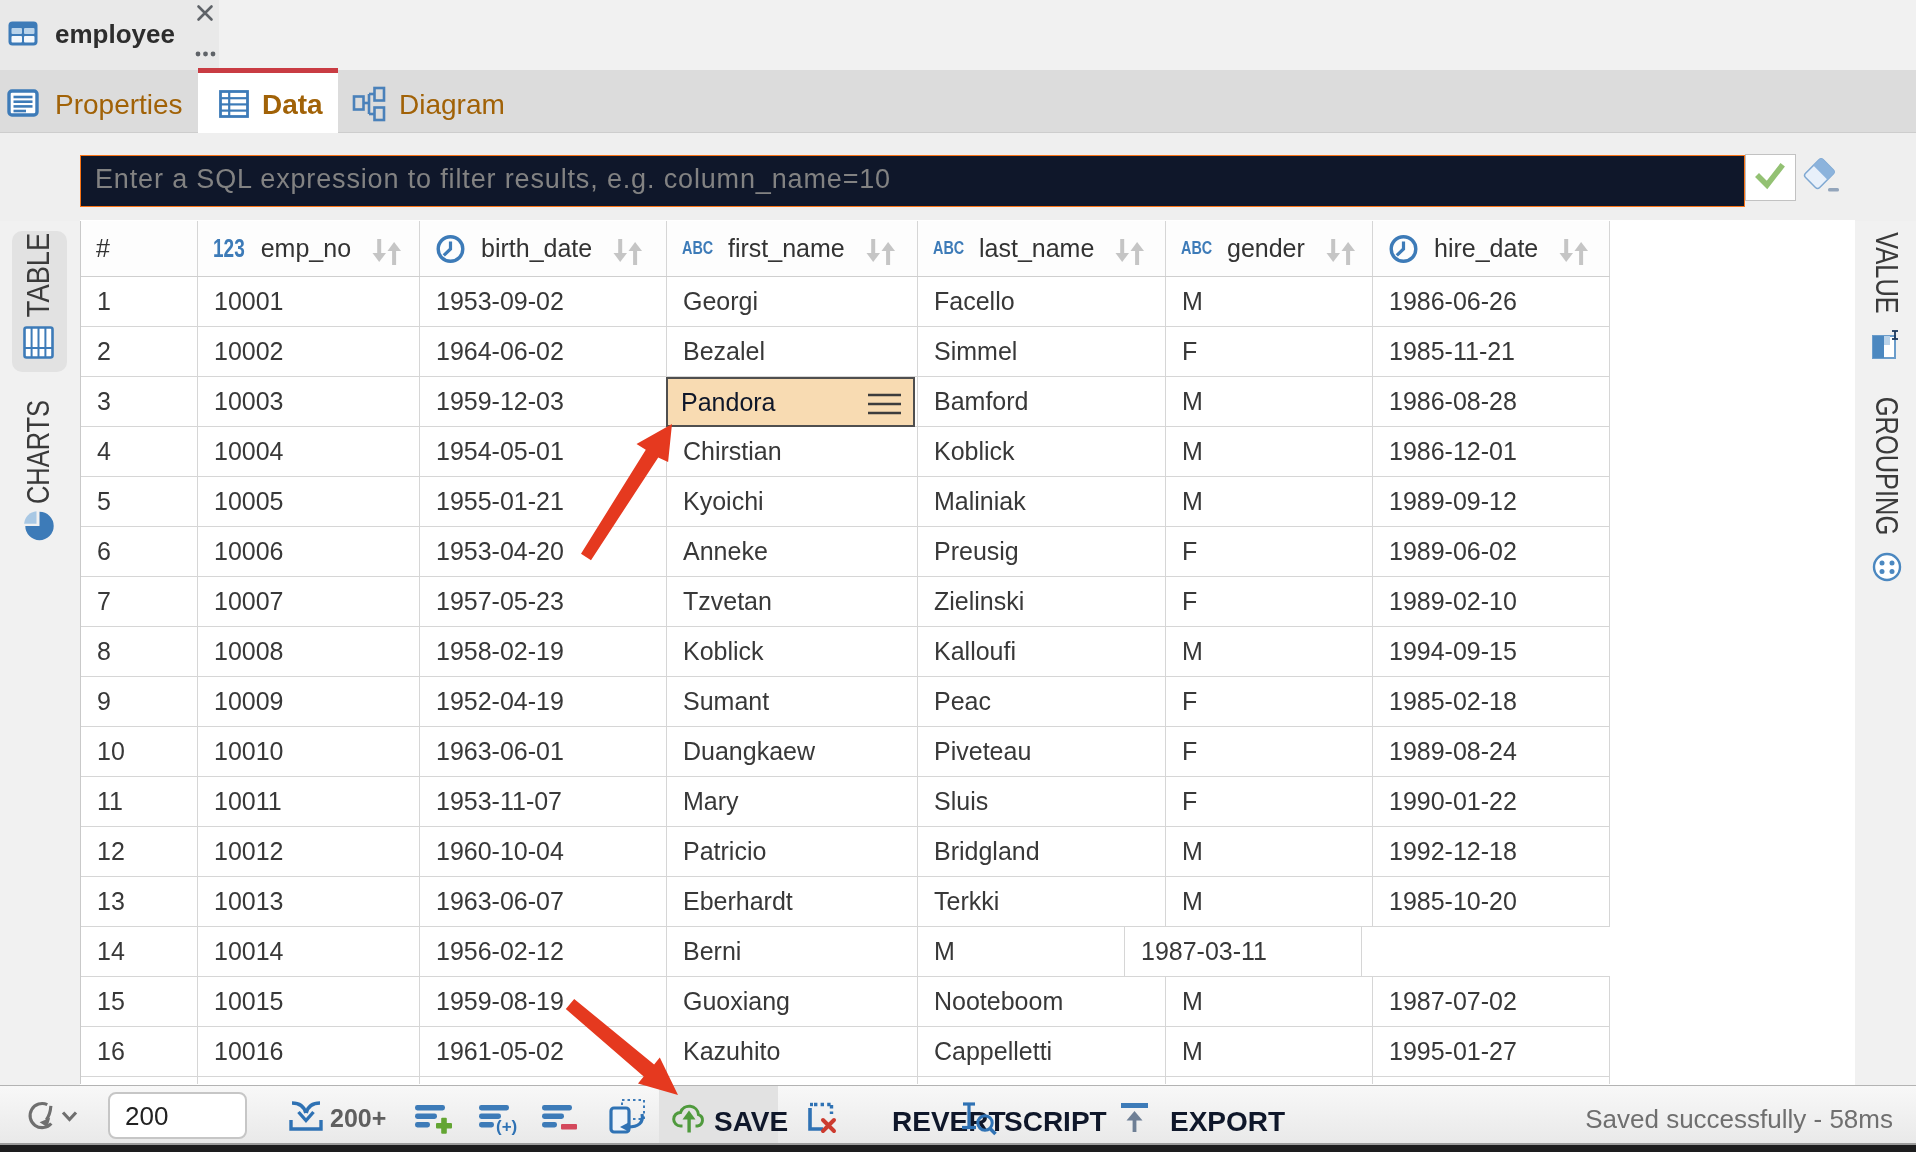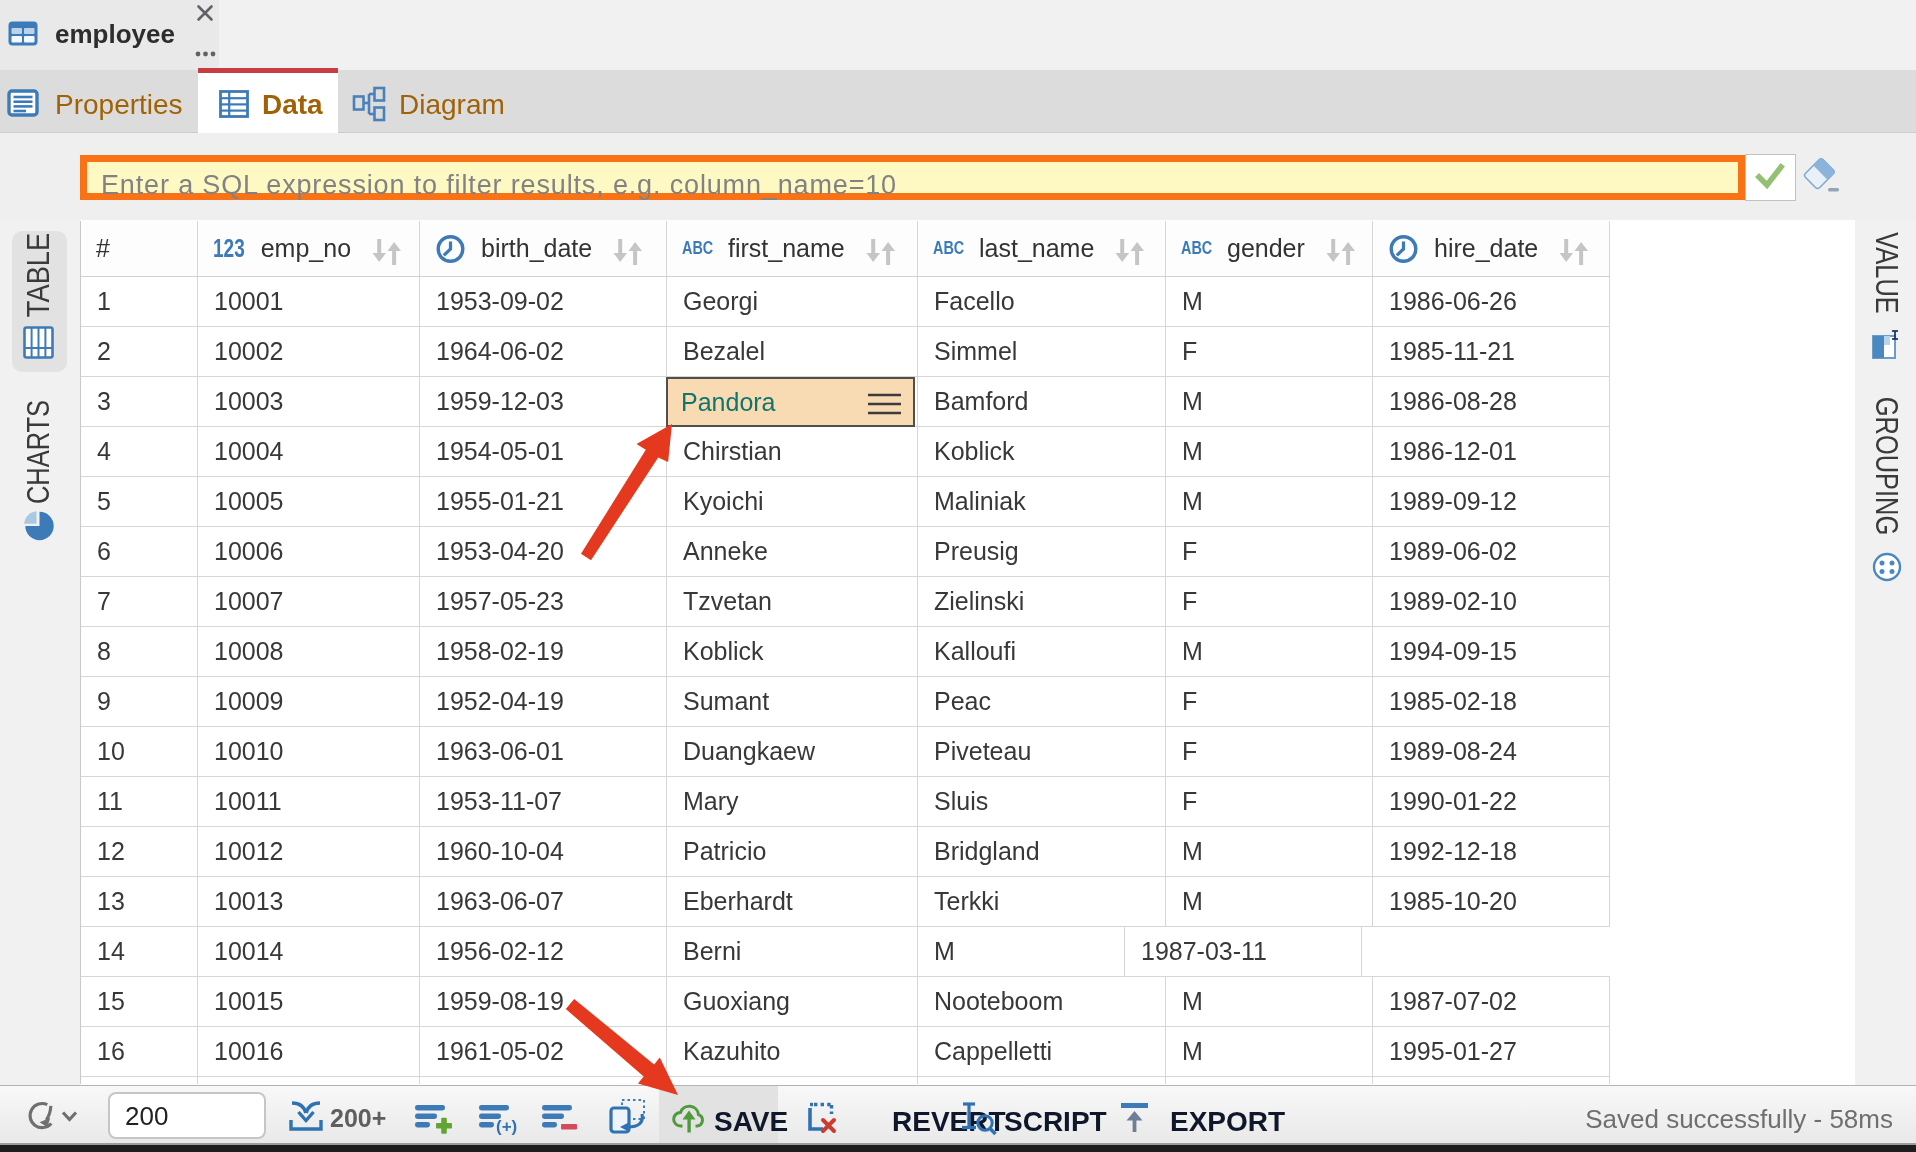--- a/index.html
+++ b/index.html
@@ -7,46 +7,46 @@
 
 .topstrip {left:0;top:0;width:1916px;height:70px;background:#f1f1f1}
 .etab {left:0;top:0;width:219px;height:70px;background:#e9e9e9}
 .etab .lbl {position:absolute;left:55px;top:19px;font-size:26px;font-weight:bold;color:#2d2d2d}
 .tabbar {left:0;top:70px;width:1916px;height:63px;background:#dcdcdc;border-bottom:1px solid #cdcdcd}
 .dtab {left:198px;top:73px;width:140px;height:60px;background:#fff}
 .dred {left:198px;top:68px;width:140px;height:5px;background:#c93c43}
 .tablbl {position:absolute;font-size:28px;color:#a16207;top:89px}
 
 .fband {left:0;top:133px;width:1916px;height:88px;background:#efefef}
-.finput {left:80px;top:155px;width:1665px;height:45px;background:#fef9c3;border:7px solid #f97316}
+.finput {left:80px;top:155px;width:1665px;height:52px;background:#0f172a;border:1px solid #f97316}
 .finput span {position:absolute;left:14px;top:8px;font-size:27px;letter-spacing:0.85px;color:#828282}
 .fcheck {left:1745px;top:154px;width:51px;height:47px;background:#fff;border:1px solid #c2c2c2}
 
 .content {left:80px;top:220px;width:1775px;height:865px;background:#fff}
 .tbl {position:absolute;left:80px;top:221px;border-left:1px solid #c9c9c9}
 .hrow {height:56px;display:flex;background:#fdfdfd;border-bottom:1px solid #cfcfcf}
 .row {height:50px;display:flex;background:#fff;border-bottom:1px solid #d6d6d6}
 .row.p {height:7px;border-bottom:none}
 .c {border-right:1px solid #d6d6d6;font-size:25px;color:#383838;line-height:48px;padding-left:16px;overflow:hidden;white-space:nowrap}
 .hrow .c {display:flex;align-items:center;padding-left:15px;line-height:normal}
 .c0{width:117px}.c1{width:222px}.c2{width:247px}.c3{width:251px}.c4{width:248px}.c5{width:207px}.c6{width:237px}
 .hl {font-size:25px;color:#333}
 .i123 {font-size:25px;font-weight:bold;color:#3d7bb8;display:inline-block;transform:scaleX(0.76);transform-origin:left center;margin-right:6px}
 .abc {font-size:18px;font-weight:bold;color:#3d7bb8;display:inline-block;transform:scaleX(0.8);transform-origin:left center;margin-right:7px}
 .hic {margin-right:15px}
 .sort {margin-left:21px;margin-top:7px}
 
 .pcell {left:666px;top:377px;width:249px;height:50px;background:#f8dbb2;border:2px solid #4f4f4f;z-index:5}
-.pcell span {position:absolute;left:13px;top:9px;font-size:25px;color:#0f766e}
+.pcell span {position:absolute;left:13px;top:9px;font-size:25px;color:#0f172a}
 
 .vtext {position:absolute;font-size:31px;color:#3a3a3a;white-space:nowrap}
 
 .toolbar {left:0;top:1085px;width:1916px;height:58px;background:linear-gradient(#f8f8f8,#e9e9e9);border-top:1px solid #b3b3b3}
 .savehl {left:659px;top:1086px;width:119px;height:57px;background:#e2e2e2}
-.tin {left:108px;top:1092px;width:158px;height:47px;background:#fff;border:2px solid #c6c6c6;border-radius:8px}
+.tin {left:108px;top:1092px;width:139px;height:47px;background:#fff;border:2px solid #c6c6c6;border-radius:8px}
 .tin span {position:absolute;left:15px;top:7px;font-size:26px;color:#222}
 .tlbl {position:absolute;top:1106px;font-size:28px;font-weight:bold;color:#0f172a}
 .status {position:absolute;top:1104px;right:23px;font-size:26px;color:#6f6f6f}
 .darkband {left:0;top:1143px;width:1916px;height:9px;background:#1d1d1e;border-top:2px solid #9c9c9c}
 </style></head>
 <body>
 <div class="abs topstrip"></div>
 <div class="abs etab">
     <svg width="30" height="25" viewBox="0 0 30 25" style="position:absolute;left:8px;top:21px">
       <rect x="0.5" y="0.5" width="29" height="24" rx="4" fill="#3d7bb8"></rect>

